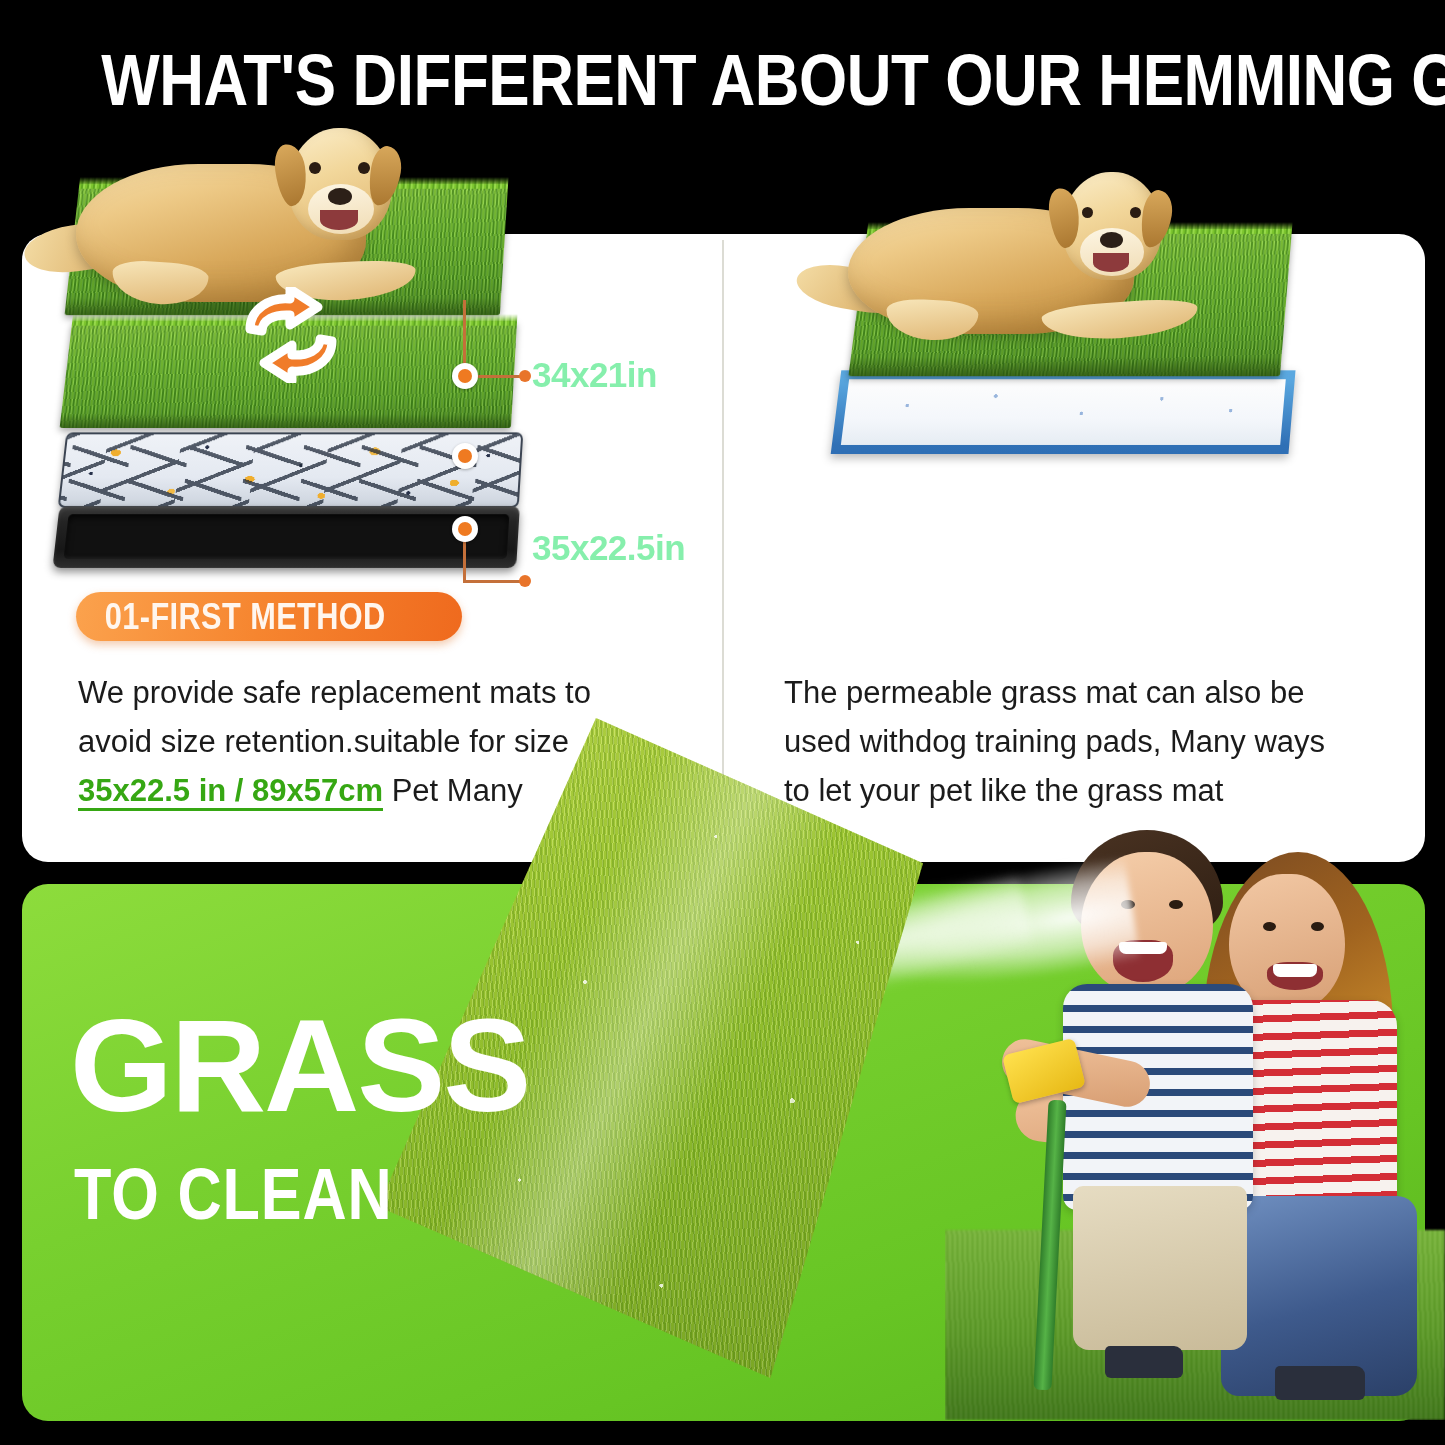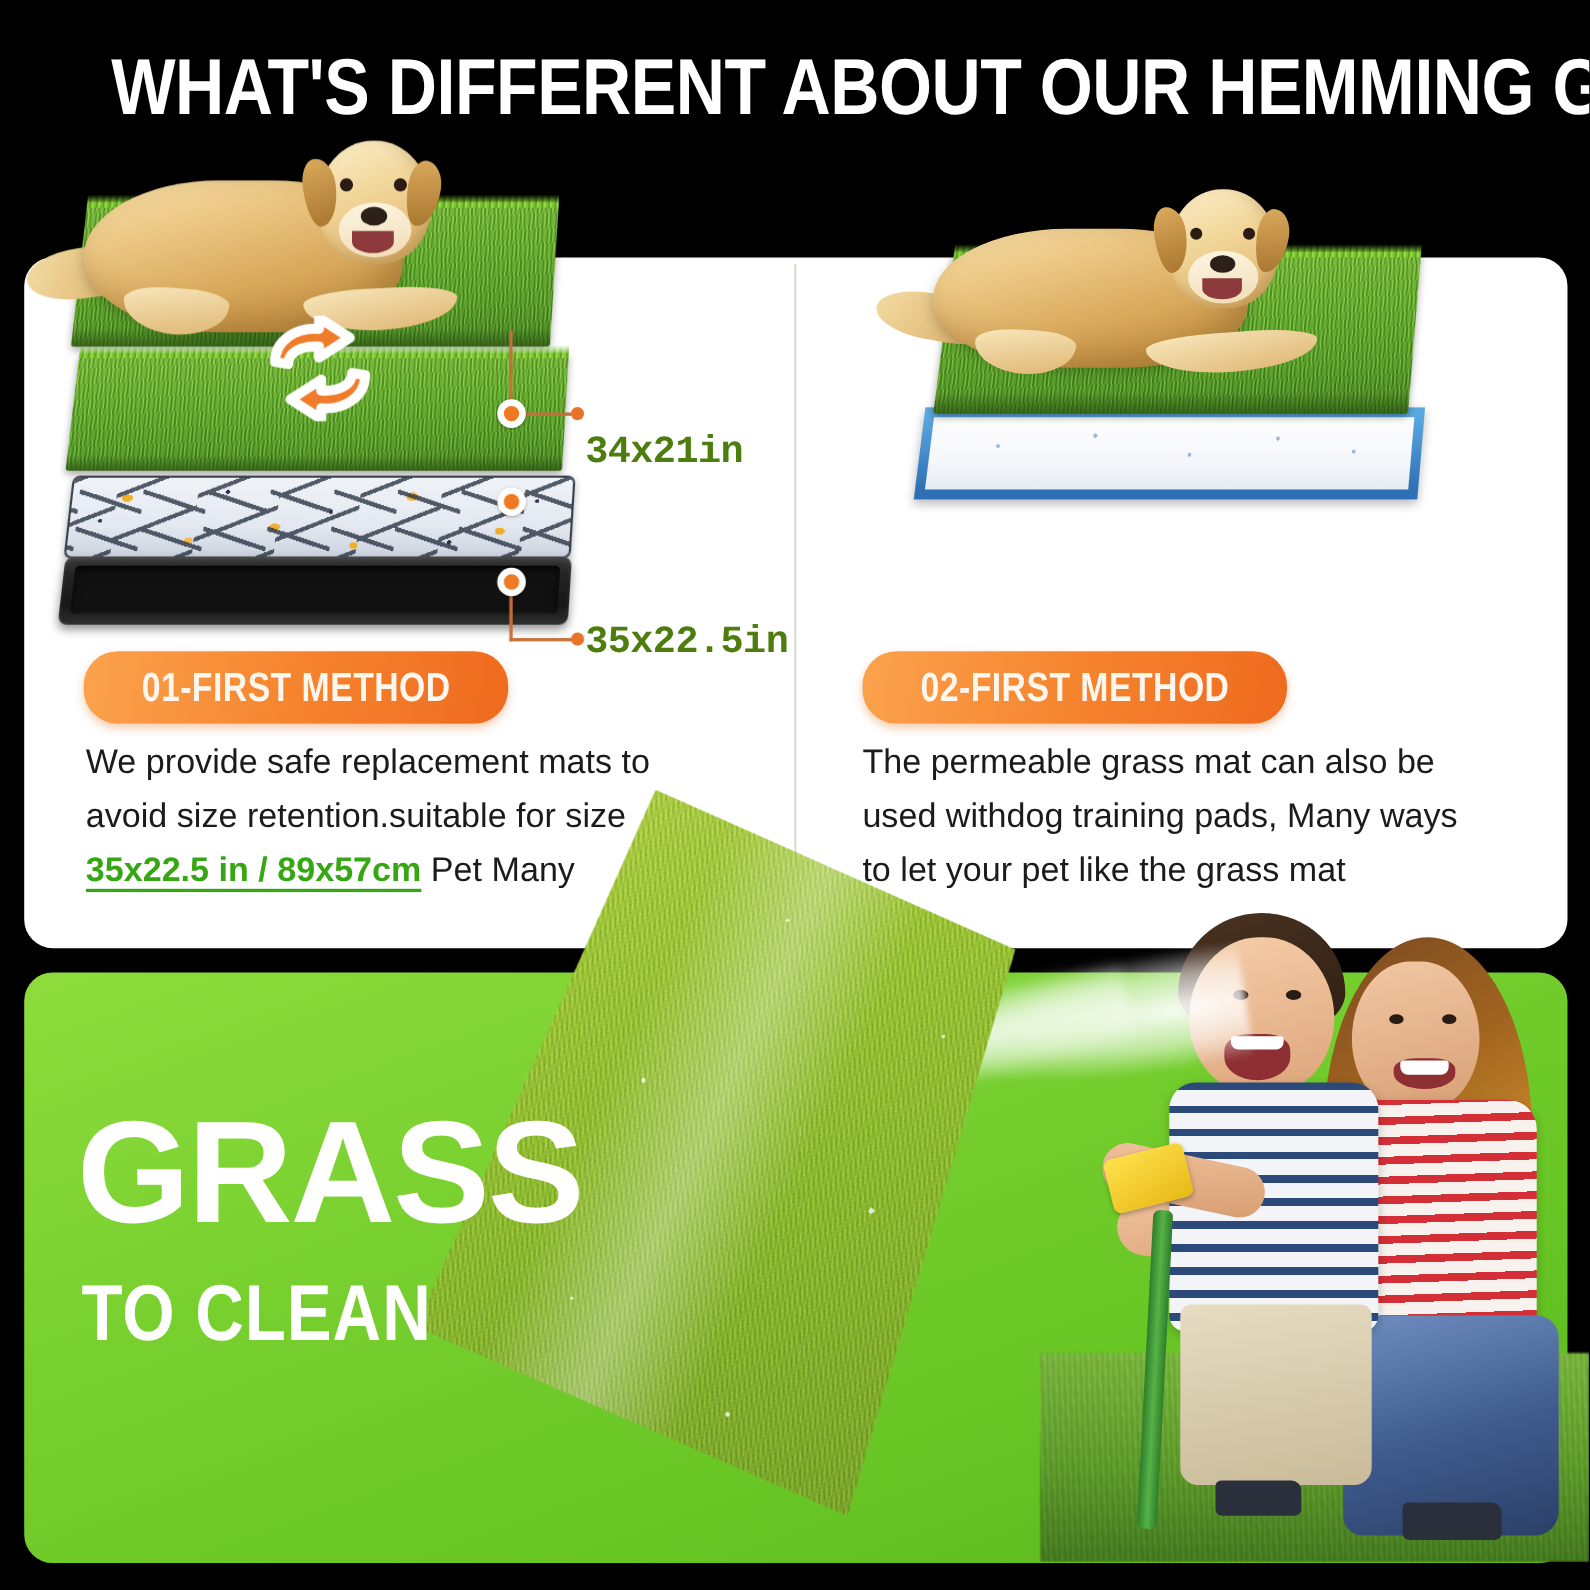--- a/index.html
+++ b/index.html
@@ -155,30 +155,30 @@
   .dot-big{
     position:absolute;width:26px;height:26px;border-radius:50%;background:#fff;
     box-shadow:0 1px 3px rgba(0,0,0,.3);
   }
   .dot-big:after{
     content:"";position:absolute;left:6px;top:6px;width:14px;height:14px;border-radius:50%;
     background:#ef7a21;
   }
   .dot-small{position:absolute;width:12px;height:12px;border-radius:50%;background:#e8742a;}
   .measure{
-    position:absolute;color:#4d7c0f;font-weight:700;font-size:35px;
-    font-family:Liberation Mono, monospace;white-space:nowrap;letter-spacing:-0.5px;margin-top:36px;
+    position:absolute;color:#86efac;font-weight:700;font-size:35px;
+    font-family:Liberation Sans, sans-serif;white-space:nowrap;letter-spacing:-0.5px;
   }
 
   
   .pill{
-    position:absolute;height:66px;border-radius:31px;
+    position:absolute;height:49px;border-radius:31px;
     background:linear-gradient(100deg,#fba24d 0%, #f6852f 48%, #ef6a1e 100%);
     box-shadow:0 4px 9px rgba(220,110,30,.35);
-    display:flex;align-items:center;justify-content:center;
+    display:flex;align-items:center;
   }
   .pill span{
     color:#fff6ee;font-weight:700;font-size:37px;letter-spacing:0.5px;
     transform:scaleX(0.83);white-space:nowrap;font-family:"Liberation Sans",sans-serif;
   }
 
   .body-text{
     position:absolute;width:570px;color:#1b1b1b;font-size:31px;line-height:49px;
     font-family:"Liberation Sans",sans-serif;
   }
@@ -379,23 +379,20 @@
 
   <div class="divider"></div>
 
   <div class="pill" style="left:76px;top:592px;width:386px;">
     <span>01-FIRST METHOD</span>
   </div>
   <div class="body-text" style="left:78px;top:668px;">
     <span>We provide safe replacement mats to avoid size retention.suitable for size </span><span class="hl-green">35x22.5 in / 89x57cm</span><span> Pet Many</span>
   </div>
 
-  <div class="pill" style="left:784px;top:592px;width:386px;">
-    <span>02-FIRST METHOD</span>
-  </div>
   <div class="body-text" style="left:784px;top:668px;">
     <span>The permeable grass mat can also be used withdog training pads,  Many ways to let your pet like the grass mat</span>
   </div>
 
   <div class="green-panel"></div>
 
   <div class="scene">
     <div class="lawn"></div>
 
     <div class="mom-hair" style="left:258px;top:52px;width:190px;height:300px;"></div>

